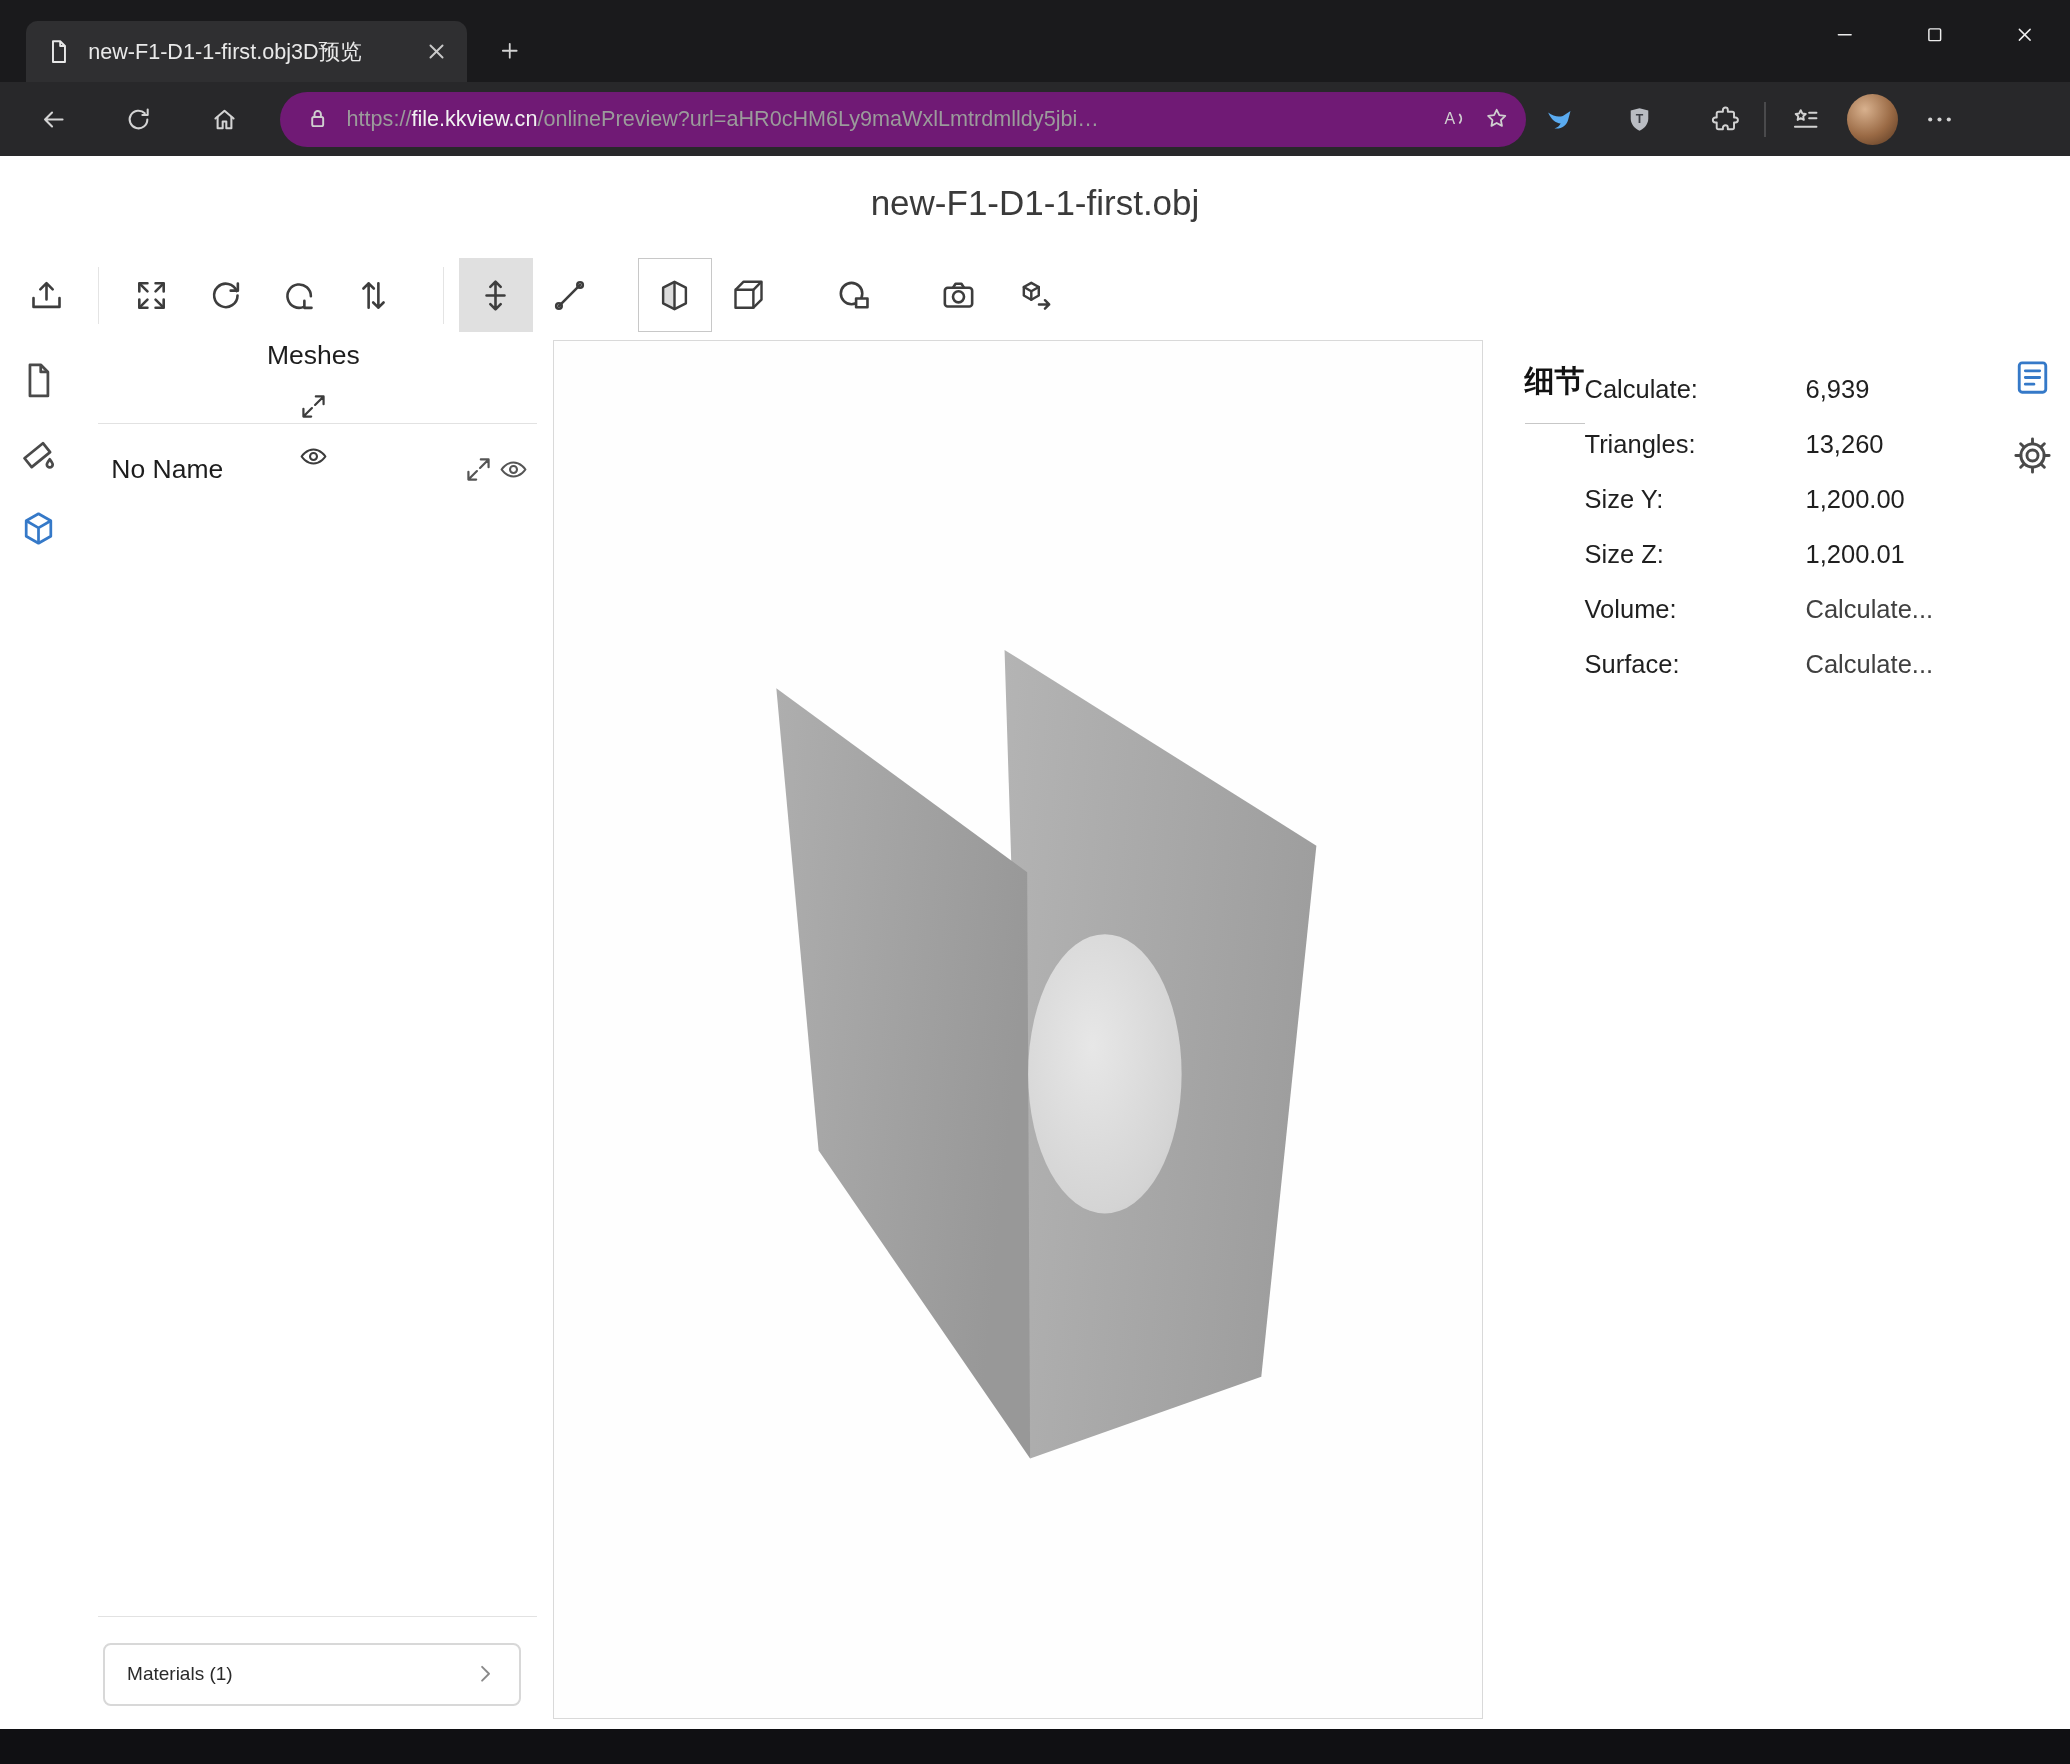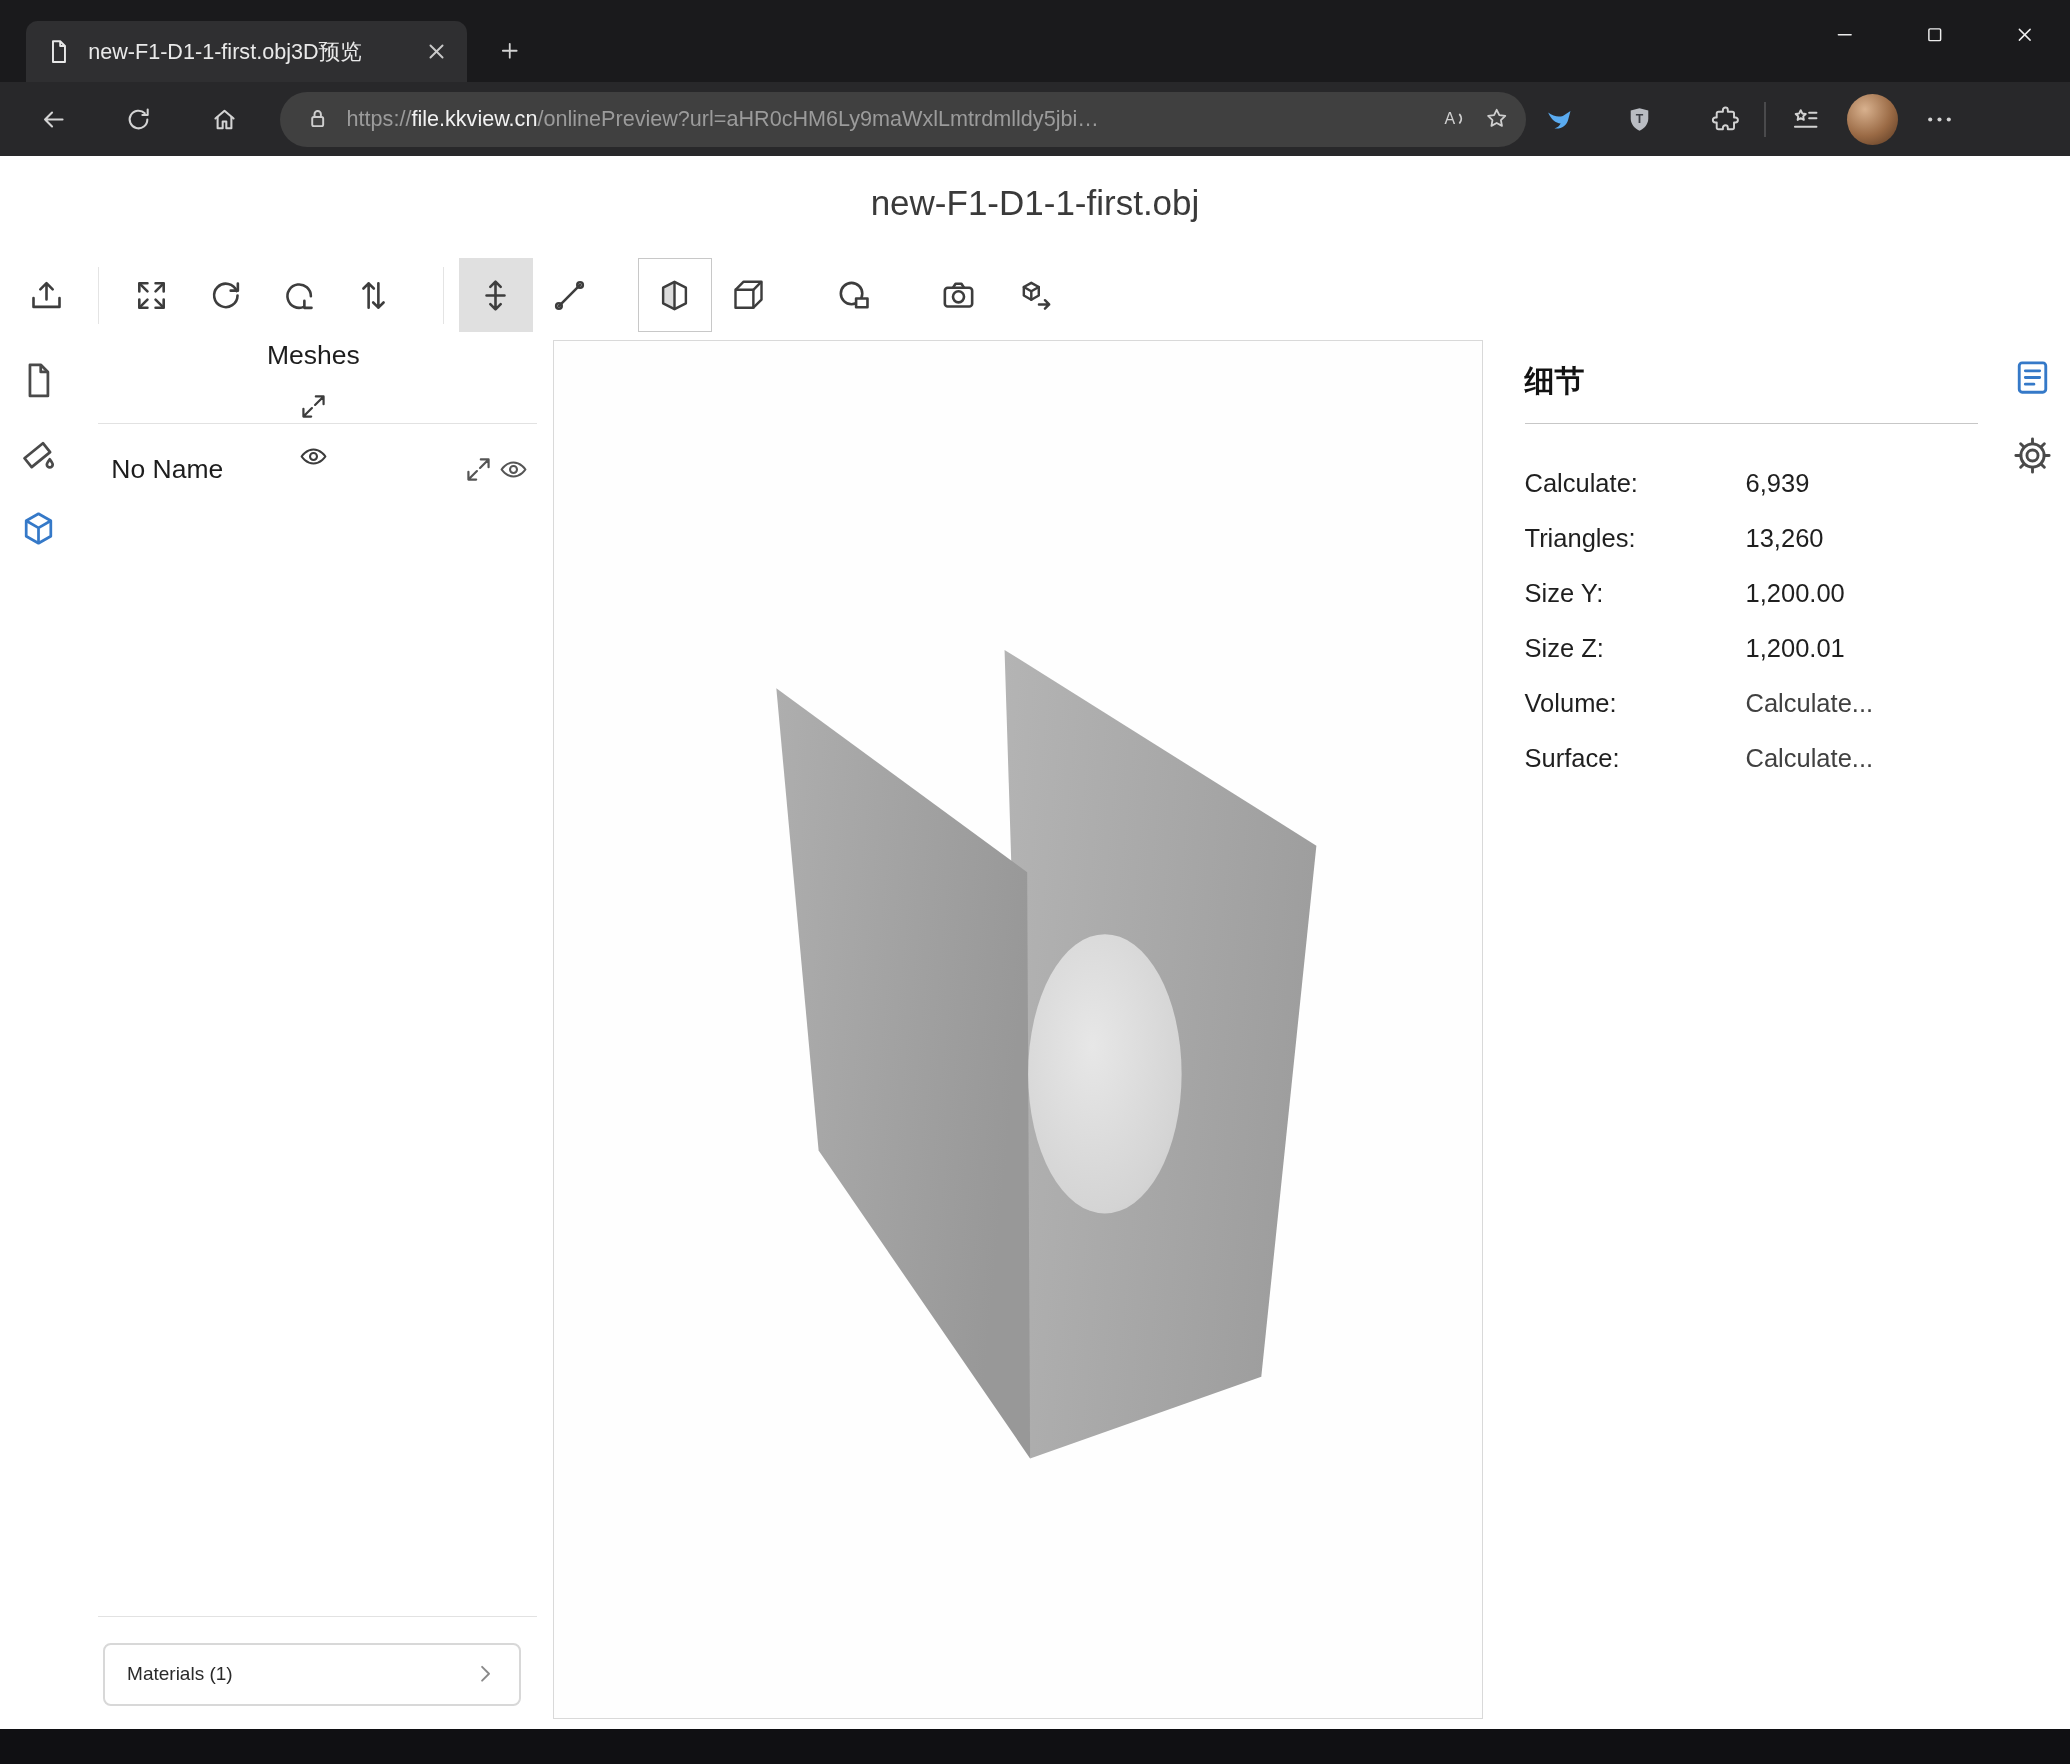--- a/index.html
+++ b/index.html
@@ -17,21 +17,21 @@
   .newtab { width:55px; height:55px; margin-left:15.7px; margin-bottom:3.9px; display:flex; align-items:center; justify-content:center; color:#d2d2d2; }
   .newtab svg { width:25.5px; height:25.5px; }
   .wincontrols { position:absolute; right:0; top:0; height:69px; display:flex; }
   .winbtn { width:90px; height:69px; display:flex; align-items:center; justify-content:center; color:#ededed; }
   .winbtn svg { width:23.5px; height:23.5px; }
 
   
   .addrbar { height:74px; background:#28282a; display:flex; align-items:center; padding:0 23.5px; flex:none; }
   .nav-icon { width:59px; height:59px; display:flex; align-items:center; justify-content:center; color:#d4d4d4; margin-right:26.5px; flex:none; }
   .nav-icon svg { width:29px; height:29px; }
-  .url-pill { width:1246px; height:55px; background:#404040; border-radius:27.4px; display:flex; align-items:center;
+  .url-pill { width:1246px; height:55px; background:#701a75; border-radius:27.4px; display:flex; align-items:center;
     padding:0 15.7px 0 23.5px; gap:15.7px; flex:none; }
   .pill-icon { width:27.4px; height:27.4px; color:#cfcfcf; flex:none; }
   .url-text { flex:1; font-size:21.6px; color:#9b9b9b; white-space:nowrap; overflow:hidden; }
   .url-text .host { color:#f2f2f2; }
   .ext-icon { width:51px; height:51px; display:flex; align-items:center; justify-content:center; color:#d2d2d2; flex:none; }
   .ext-icon svg { width:31px; height:31px; }
   .addr-divider { width:2px; height:35px; background:#4a4a4c; margin:0 13.7px; flex:none; }
   .avatar { width:51px; height:51px; border-radius:50%; flex:none; margin:0 15.7px;
     background:radial-gradient(circle at 35% 30%, #d8b18e 0%, #9a6a45 55%, #54351f 100%); }
 
@@ -66,21 +66,21 @@
   .panel-footer { margin-top:auto; border-top:1px solid #e2e2e2; padding:25.5px 15.7px 13.7px 5.9px; }
   .materials-btn { height:63px; border:2px solid #d8d8d8; border-radius:7.8px; display:flex; align-items:center;
     padding:0 21.6px; font-size:19px; color:#2a2a2a; background:#fff; }
   .materials-btn .chev { width:25.5px; height:25.5px; margin-left:auto; color:#8a8a8a; }
 
   
   .viewport { flex:1; margin:0 15.7px; border:1px solid #d9d9d9; background:#fefefe; position:relative; min-width:0; }
   .viewport svg { width:100%; height:100%; display:block; }
 
   
-  .right-panel { width:495px; flex:none; padding:0 15.7px 0 25.5px; display:flex; flex-direction:column;gap:10px; }
+  .right-panel { width:495px; flex:none; padding:0 15.7px 0 25.5px; display:flex; flex-direction:row; }
   .details-header { height:84px; display:flex; align-items:center; border-bottom:1px solid #c7c7c7;
     font-size:30px; font-weight:bold; color:#121212; }
   .details-rows { margin-top:21.6px; display:flex; flex-direction:column; }
   .drow { display:grid; grid-template-columns:221px 1fr; align-items:center; height:55px; font-size:25.5px; color:#1f1f1f; }
   .drow .dval { color:#1f1f1f; }
   .drow .dval.link { color:#404040; }
 
   
   .right-rail { width:76px; flex:none; display:flex; flex-direction:column; align-items:center; padding-top:15.7px; gap:35px; }
   .right-rail .rail-icon { width:43px; height:43px; }

